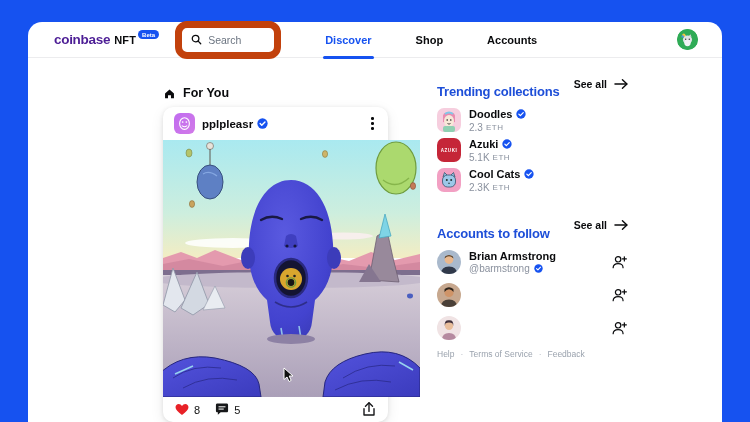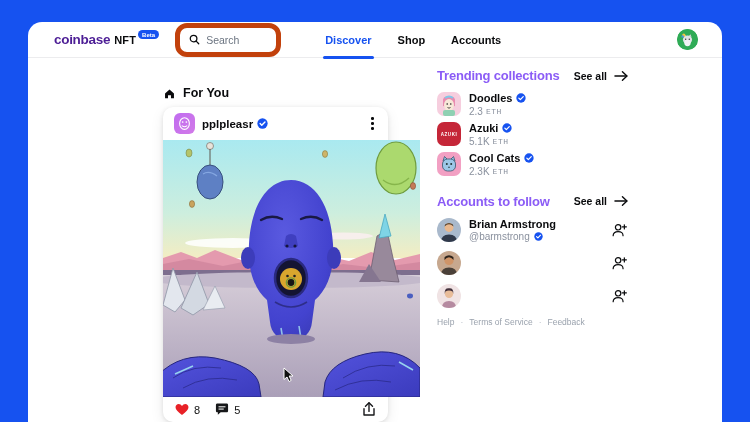--- a/index.html
+++ b/index.html
@@ -12,26 +12,26 @@
   
   .hdr { position:absolute; left:0; top:0; width:100%; height:36px;
          display:flex; align-items:center; padding:0 24px 0 26px;
          border-bottom:1px solid #ececee; }
   .logo { display:flex; align-items:flex-start; cursor:pointer; }
   .logo .brand { color:#4c1d95; font-weight:bold; font-size:13.5px; letter-spacing:-0.3px; }
   .logo .nft { color:#0a0b0d; font-weight:bold; font-size:11px; margin-left:4px; margin-top:2px; letter-spacing:0.2px; }
   .logo .beta { background:#1652F0; color:#fff; font-size:6px; font-weight:bold;
                 border-radius:6px; padding:1.5px 4px; margin-left:2px; margin-top:-2px; }
   .search { display:flex; align-items:center; margin-left:16px; width:106px; height:23px;
-            border:5px solid #c2410c; border-radius:12px; padding:12px 9px; background:#fff; }
+            border:7px solid #c2410c; border-radius:12px; padding:12px 9px; background:#fff; }
   .search svg { flex:0 0 auto; }
   .search input { border:0; outline:0; width:70px; margin-left:6px; font-size:10.5px;
                   font-family:inherit; color:#0a0b0d; background:transparent; }
   .search input::placeholder { color:#6b7480; }
-  .nav { display:flex; align-items:center; height:36px; margin-left:44px; gap:26px; }
+  .nav { display:flex; align-items:center; height:36px; margin-left:44px; gap:44px; }
   .nav-link { position:relative; height:36px; display:flex; align-items:center;
               font-size:11px; font-weight:bold; color:#0a0b0d; cursor:pointer; }
   .nav-link.active { color:#1652F0; }
   .nav-link.active .underline { position:absolute; left:-2px; right:-2px; bottom:-1px;
               height:2.5px; background:#1652F0; border-radius:2px; }
   .hdr-avatar { margin-left:auto; width:21px; height:21px; border-radius:50%;
                 background:#2fab56; overflow:hidden; cursor:pointer; display:flex;
                 align-items:center; justify-content:center; }
 
   
@@ -49,33 +49,33 @@
   .kebab { margin-left:auto; display:flex; flex-direction:column; gap:2.5px; padding:3px; cursor:pointer; }
   .kebab i { width:2.6px; height:2.6px; border-radius:50%; background:#0a0b0d; }
   .card-art { width:257px; height:257px; display:block; cursor:pointer; }
   .card-ftr { height:25px; display:flex; align-items:center; padding:0 12px; gap:5px; }
   .count { font-size:11px; color:#111; margin-right:10px; }
   .share { margin-left:auto; cursor:pointer; display:flex; }
 
   
   .side { position:absolute; left:409px; top:46px; width:192px; }
   .sec-hdr { display:flex; align-items:center; }
-  .sec-title { font-size:13px; font-weight:bold; color:#8b5cf6; letter-spacing:-0.2px; }
+  .sec-title { font-size:13px; font-weight:bold; color:#1d4ed8; letter-spacing:-0.2px;margin-top:16px; }
   .seeall { margin-left:auto; display:flex; align-items:center; gap:7px; cursor:pointer; }
   .seeall .sa-txt { font-size:10.5px; font-weight:bold; color:#0a0b0d; }
   .sec-sub { font-size:10.5px; color:#8a919e; margin-top:3px; }
   .rows { margin-top:9px; }
   .row { display:flex; align-items:center; margin-bottom:5.5px; cursor:pointer; }
   .row .av { width:24px; height:24px; border-radius:7px; flex:0 0 auto; overflow:hidden;
              display:flex; align-items:center; justify-content:center; }
   .row .av.circ { border-radius:50%; }
   .row .meta { margin-left:8px; }
   .r-name { font-size:11px; font-weight:bold; color:#0a0b0d; display:flex; align-items:center; }
   .r-sub  { font-size:10px; color:#8a919e; margin-top:1.5px; display:flex; align-items:center; }
-  .r-sub .unit { font-size:8px; letter-spacing:0.5px; margin-left:3px; margin-top:1px;font-family:Liberation Mono, monospace; }
+  .r-sub .unit { font-size:8px; letter-spacing:0.5px; margin-left:3px; margin-top:1px; }
   .follow { margin-left:auto; cursor:pointer; display:flex; padding:2px; }
   .accounts { margin-top:17px; }
   .accounts .row { margin-bottom:9px; }
   .side-ftr { margin-top:8px; font-size:8.5px; color:#9aa2ad; display:flex; gap:6px; align-items:center; }
   .side-ftr span { cursor:pointer; }
   .side-ftr .dot { cursor:default; color:#b8bec7; }
 
   .azuki-txt { color:#fff; font-size:4.5px; font-weight:bold; letter-spacing:0.6px; }
 </style>
 </head>

